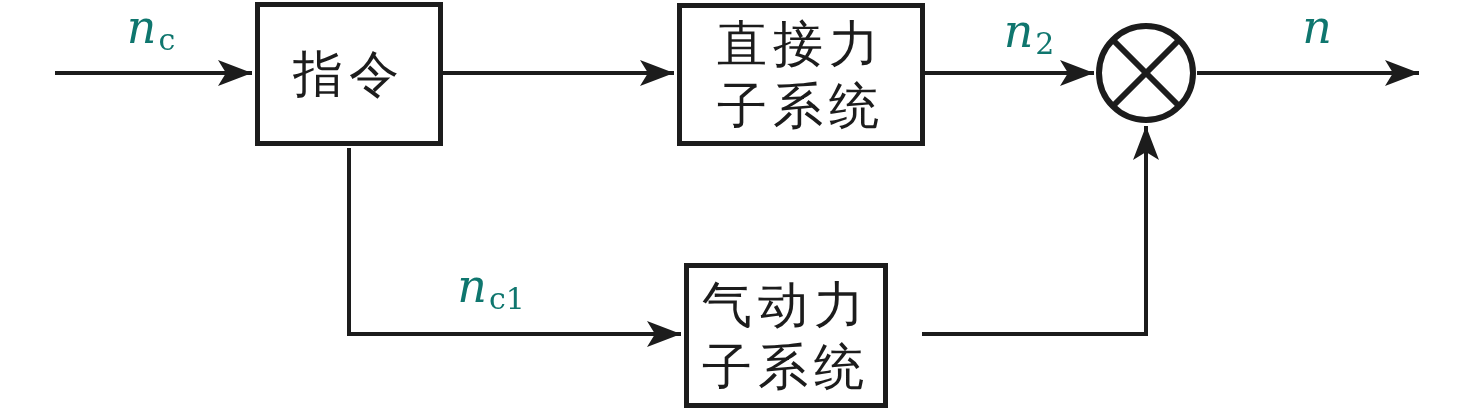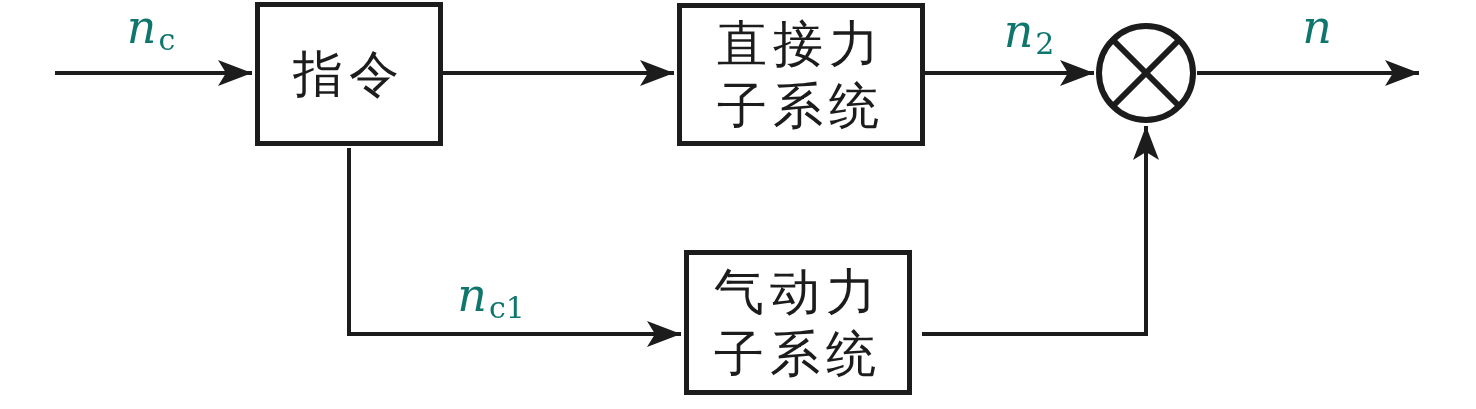--- a/index.html
+++ b/index.html
@@ -33,41 +33,41 @@
     justify-content: center;
     text-align: center;
     color: #1c1c1c;
     font-size: 50px;
     line-height: 1.24;
     letter-spacing: 6px;
   }
   .block span { display: block; }
   .block-1 { left: 255px; top: 2px;   width: 188px; height: 144px; }
   .block-2 { left: 677px; top: 3px;   width: 248px; height: 143px; }
-  .block-3 { left: 684px; top: 250px; width: 228px; height: 145px; align-items: center; }
+  .block-3 { left: 684px; top: 263px; width: 204px; height: 145px; align-items: center; }
   .sig {
     position: absolute;
     transform: translateX(-50%);
     white-space: nowrap;
     color: #0f766e;
     font-size: 46px;
     line-height: 1;
     font-style: italic;
   }
   .sig .sub {
     font-style: normal;
     font-size: 30px;
     vertical-align: -0.22em;
     margin-left: 2px;
   }
   .sig-input  { left: 151px;  top: 4px; }
   .sig-nc2    { left: 557px;  top: 4px; }
   .sig-n2     { left: 1029px; top: 8px; }
   .sig-out    { left: 1318px; top: 4px; }
-  .sig-nc1    { left: 491px;  top: 272px; text-align: center; }
+  .sig-nc1    { left: 491px;  top: 263px; text-align: center; }
   .sig-n1     { left: 1064px; top: 274px; }
 </style>
 </head>
 <body>
 
 <div class="canvas">
 
   <svg class="connectors" viewBox="0 0 1476 409" xmlns="http://www.w3.org/2000/svg">
     <defs>
       <marker id="arrow" markerUnits="userSpaceOnUse" markerWidth="36" markerHeight="26" refX="34" refY="13" orient="auto">

